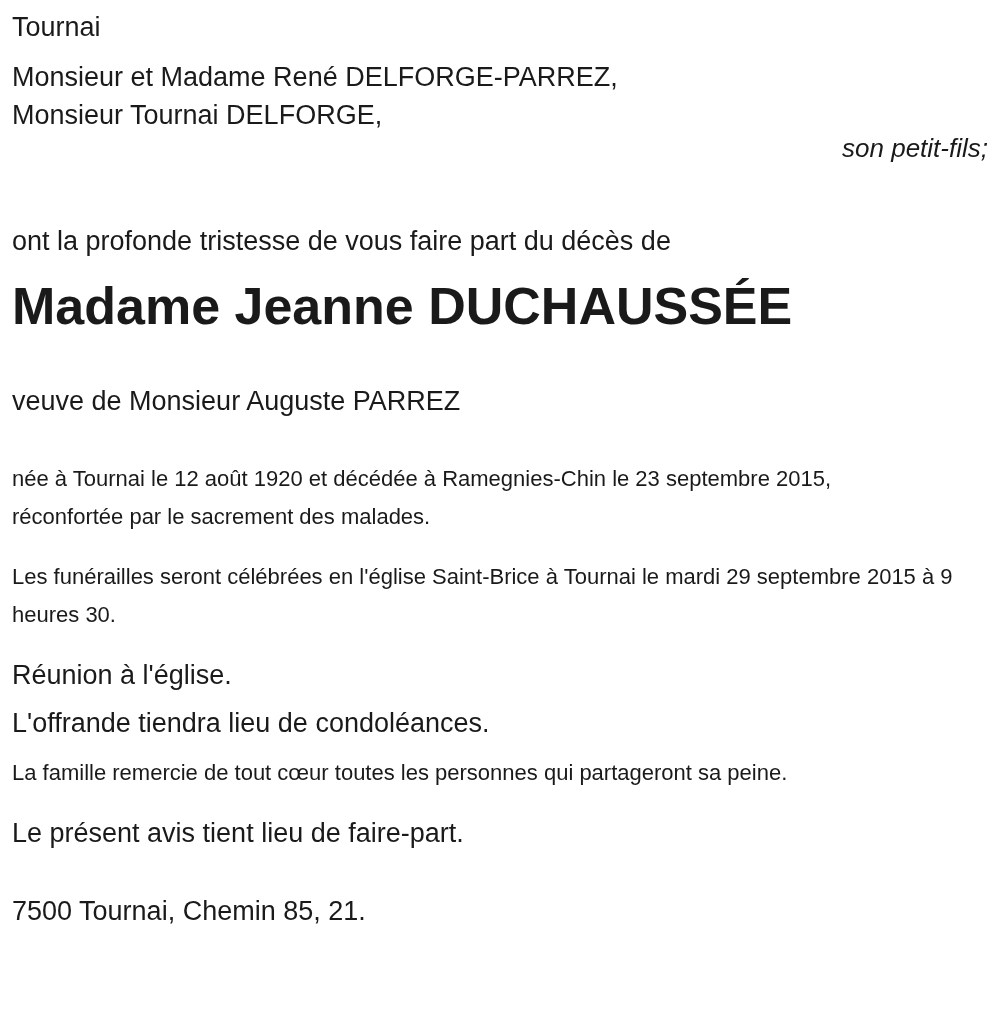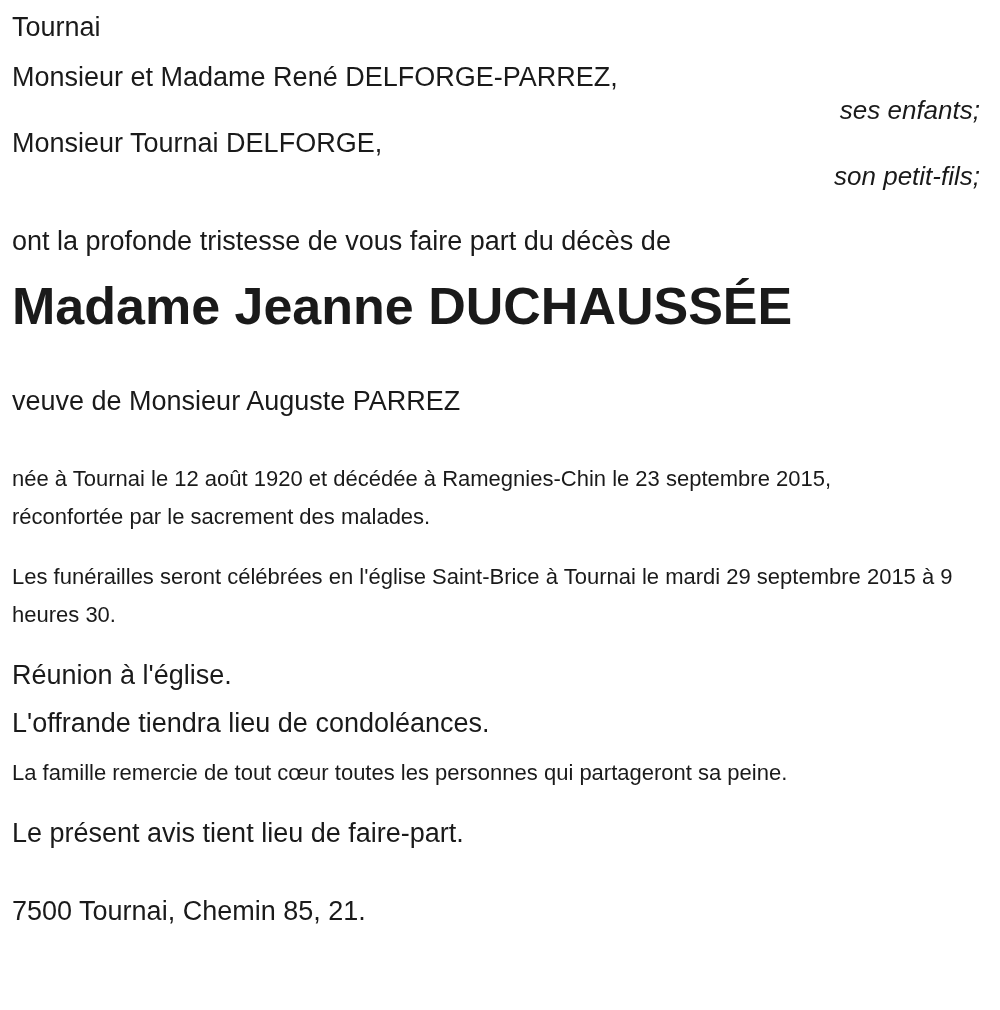--- a/index.html
+++ b/index.html
@@ -11,21 +11,21 @@
     width: 1000px;
     height: 1010px;
     overflow: hidden;
     font-family: "Liberation Sans", "DejaVu Sans", sans-serif;
     color: #1a1a1a;
   }
   .page {
     box-sizing: border-box;
     width: 1000px;
     height: 1010px;
-    padding: 8px 20px 0 12px;
+    padding: 8px 12px 0 12px;
     background: #ffffff;
   }
   .line {
     font-size: 27px;
     line-height: 38px;
     white-space: nowrap;
   }
   .para {
     font-size: 22px;
     line-height: 38px;
@@ -40,21 +40,21 @@
     font-size: 26px;
     line-height: 28px;
     font-style: italic;
     text-align: right;
     white-space: nowrap;
   }
   .family-line {
     margin-top: 2px;
   }
   .announcement {
-    margin-top: 32px;
+    margin-top: 60px;
   }
   .deceased-name {
     margin: 22px 0 0 0;
     font-size: 52px;
     line-height: 48px;
     font-weight: bold;
     white-space: nowrap;
   }
   .widow-line {
     margin-top: 52px;
@@ -86,21 +86,20 @@
 </style>
 </head>
 <body>
 
 <div class="page">
 
   <div class="line city">Tournai</div>
 
   <div class="line relative-name">Monsieur et Madame René DELFORGE-PARREZ,</div>
 
-  <div class="relative-relation">ses enfants;</div>
 
   <div class="line relative-name" style="margin-top:0;">Monsieur Tournai DELFORGE,</div>
 
   <div class="relative-relation">son petit-fils;</div>
 
 
   <div class="line announcement">ont la profonde tristesse de vous faire part du décès de</div>
 
   <h1 class="deceased-name">Madame Jeanne DUCHAUSSÉE</h1>
 

